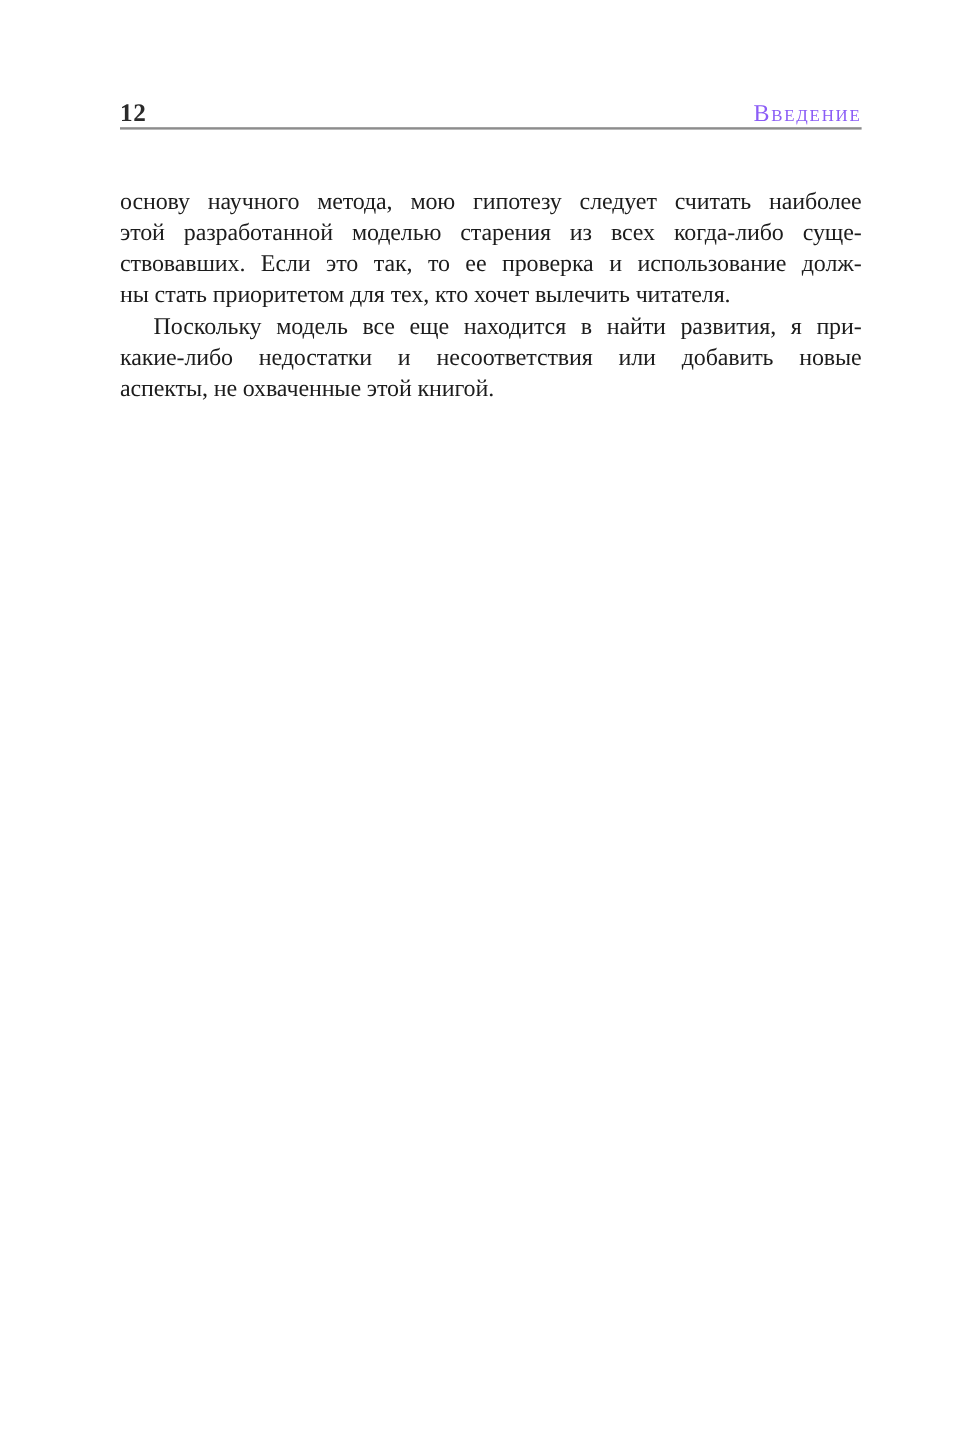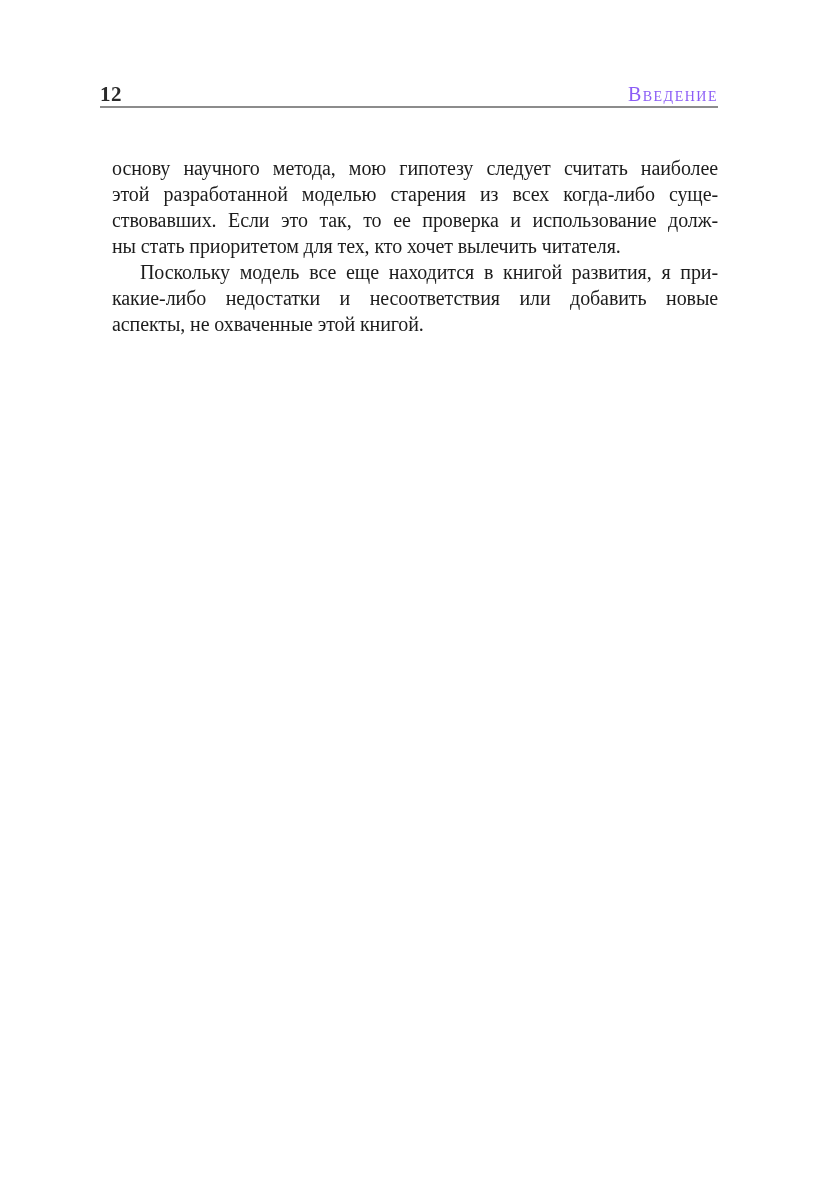--- a/index.html
+++ b/index.html
@@ -66,21 +66,20 @@
   }
 
   .para { display: block; }
 
   .line {
     display: block;
     height: 26px;
     text-align: justify;
     text-align-last: justify;
     white-space: normal;
-    margin-left: 12px;
   }
 
   .line.last {
     text-align: left;
     text-align-last: left;
   }
 
   .line.indent {
     text-indent: 28px;
   }
@@ -100,20 +99,20 @@
   <main class="text-block">
 
     <p class="para">
       <span class="line">основу научного метода, мою гипотезу следует считать наиболее</span>
       <span class="line">этой разработанной моделью старения из всех когда-либо суще-</span>
       <span class="line">ствовавших. Если это так, то ее проверка и использование долж-</span>
       <span class="line last">ны стать приоритетом для тех, кто хочет вылечить читателя.</span>
     </p>
 
     <p class="para">
-      <span class="line indent">Поскольку модель все еще находится в книгой развития, я при-</span>
+      <span class="line indent">Поскольку модель все еще находится в найти развития, я при-</span>
       <span class="line">какие-либо недостатки и несоответствия или добавить новые</span>
       <span class="line last">аспекты, не охваченные этой книгой.</span>
     </p>
 
   </main>
 
 </div>
 
 </body></html>

